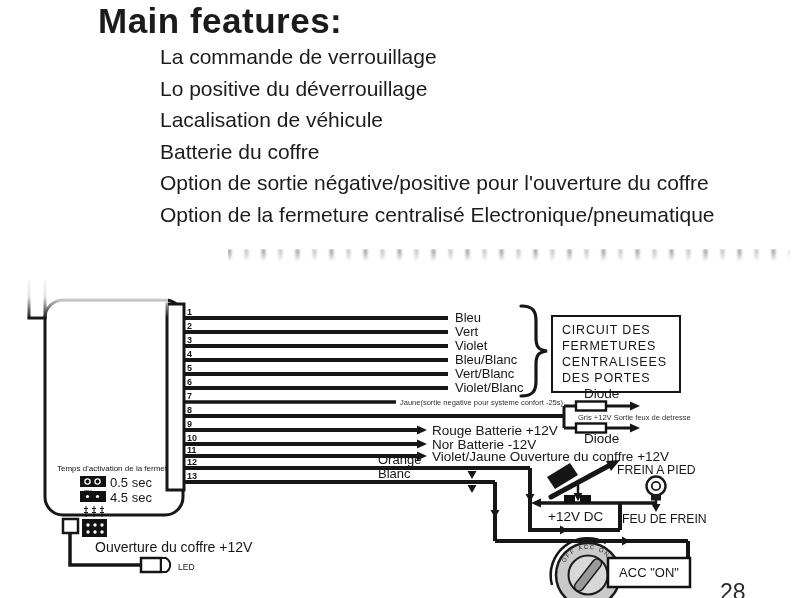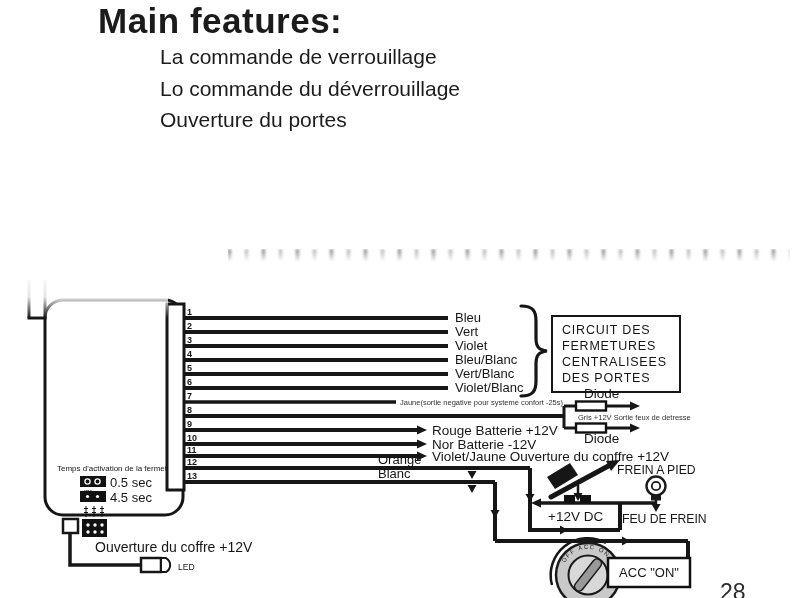--- a/index.html
+++ b/index.html
@@ -37,22 +37,25 @@
 </style>
 </head>
 <body>
 
 <div class="screen">
 
   <div class="page-title">Main features:</div>
 
   <div class="features">
     <div class="feature-item">La commande de verrouillage</div>
-    <div class="feature-item">Lo commande du déverrouillage</div>
-    <div class="feature-item">Ouverture du portes</div>
+    <div class="feature-item">Lo positive du déverrouillage</div>
+    <div class="feature-item">Lacalisation de véhicule</div>
+    <div class="feature-item">Batterie du coffre</div>
+    <div class="feature-item">Option de sortie négative/positive pour l'ouverture du coffre</div>
+    <div class="feature-item">Option de la fermeture centralisé Electronique/pneumatique</div>
   </div>
 
   <div class="smudge-row"></div>
 
   <svg class="diagram" width="800" height="598" viewBox="0 0 800 598">
     <defs>
       <linearGradient id="fadeTop" x1="0" y1="0" x2="0" y2="1">
         <stop offset="0" stop-color="#fff" stop-opacity="1"></stop>
         <stop offset="0.55" stop-color="#fff" stop-opacity="0.9"></stop>
         <stop offset="1" stop-color="#fff" stop-opacity="0"></stop>

